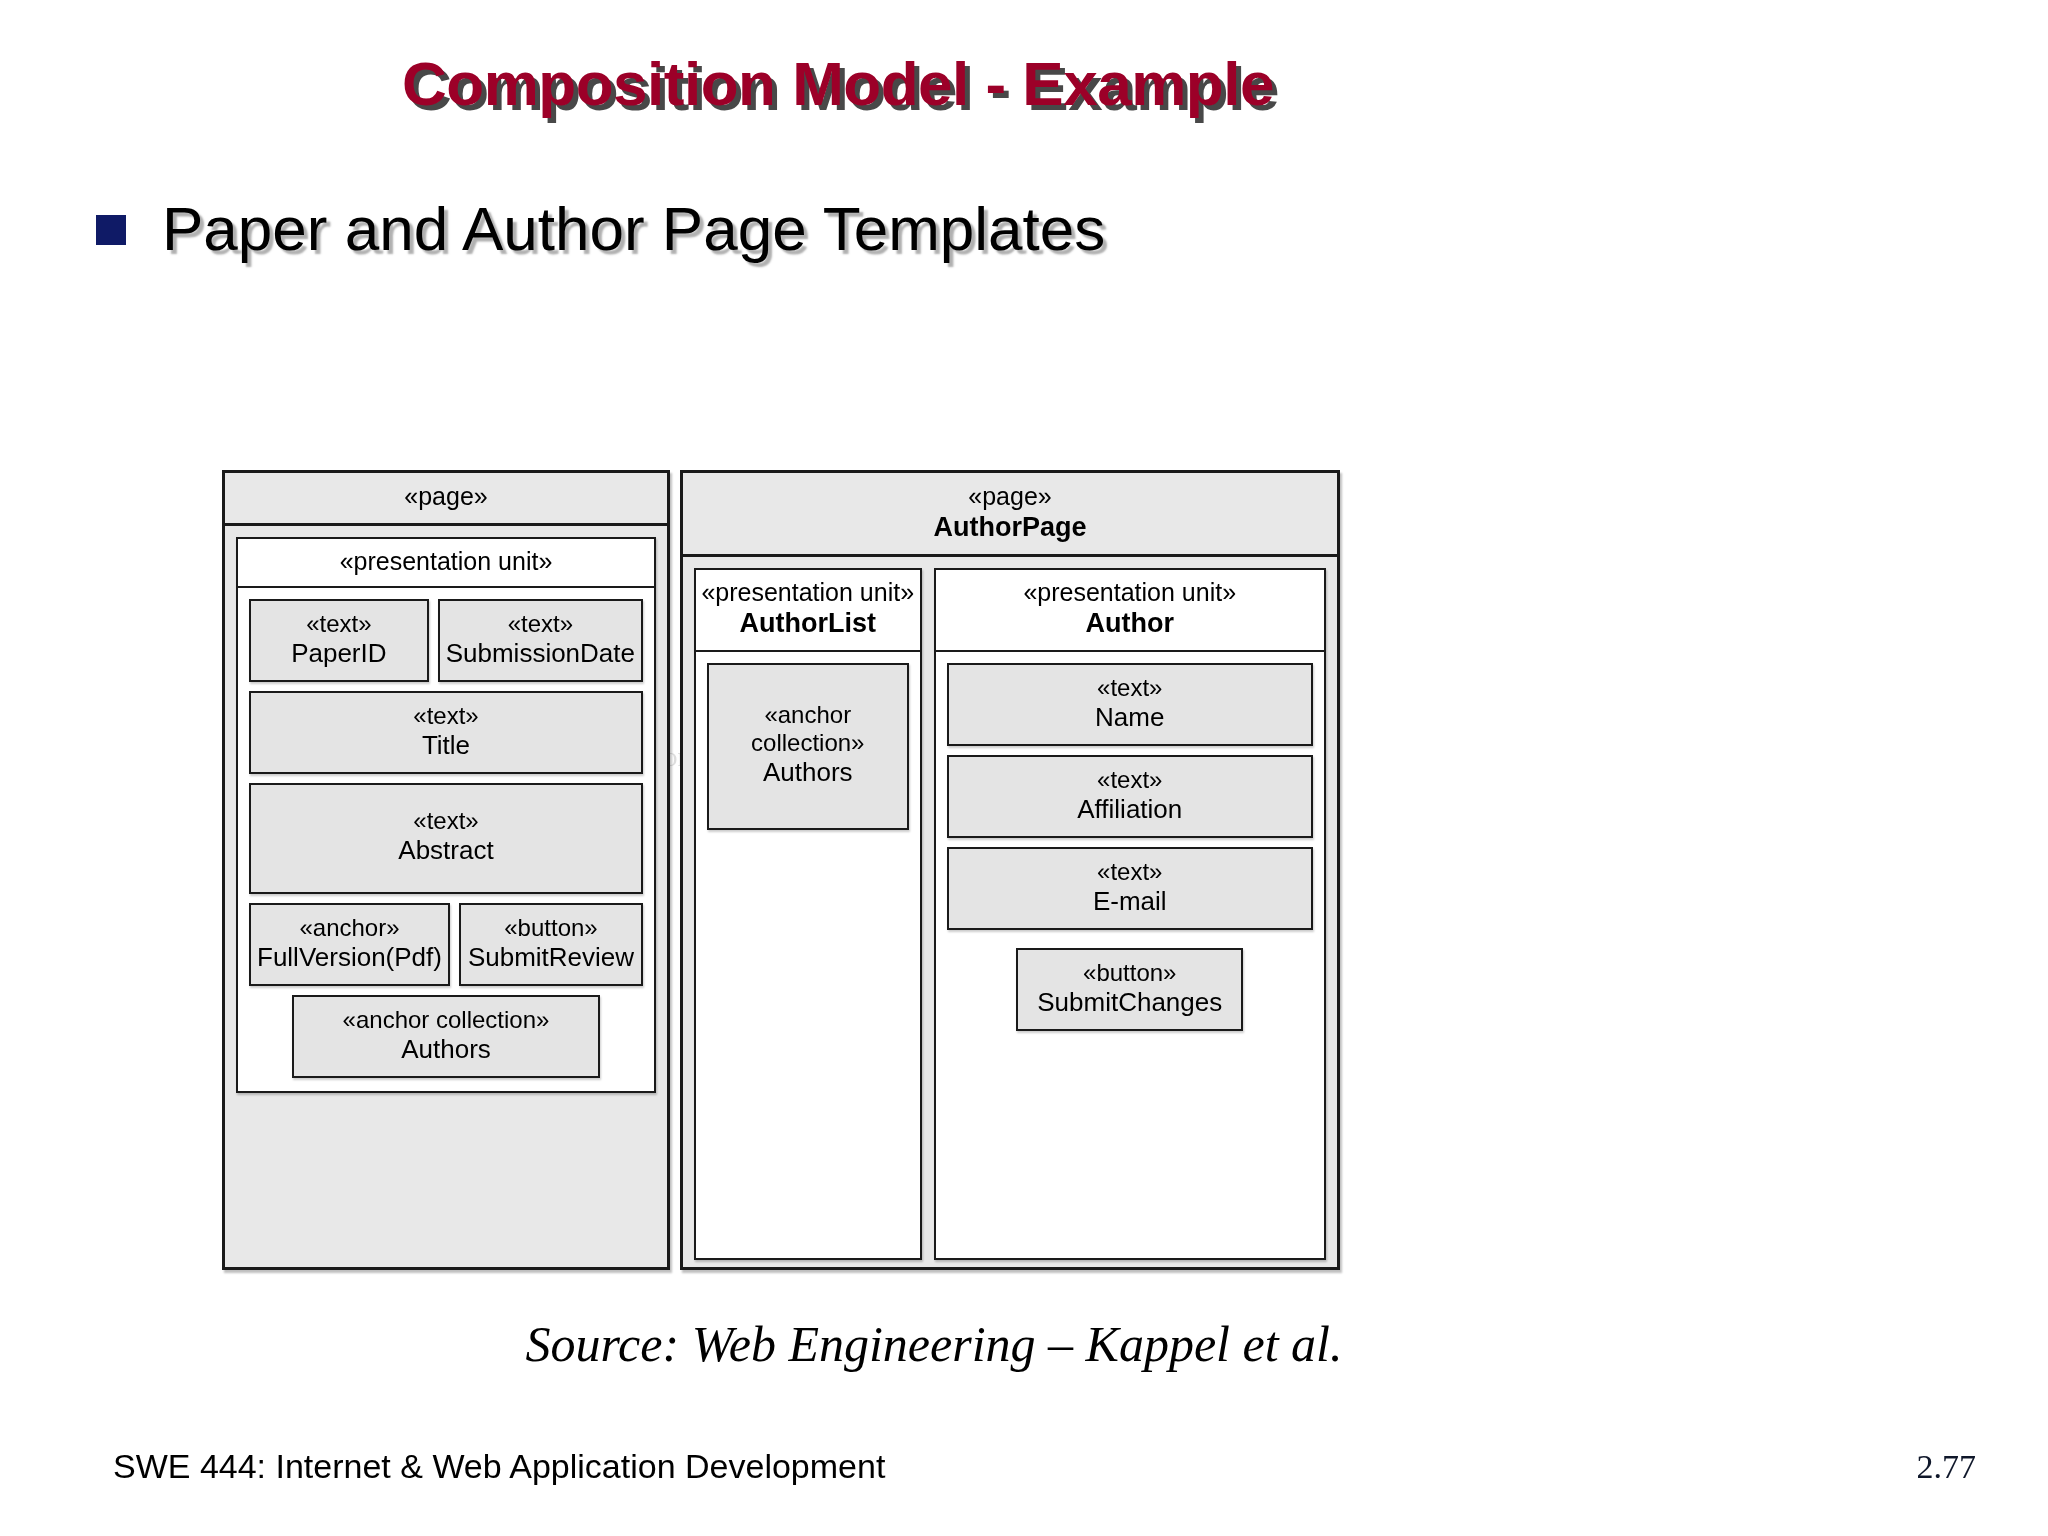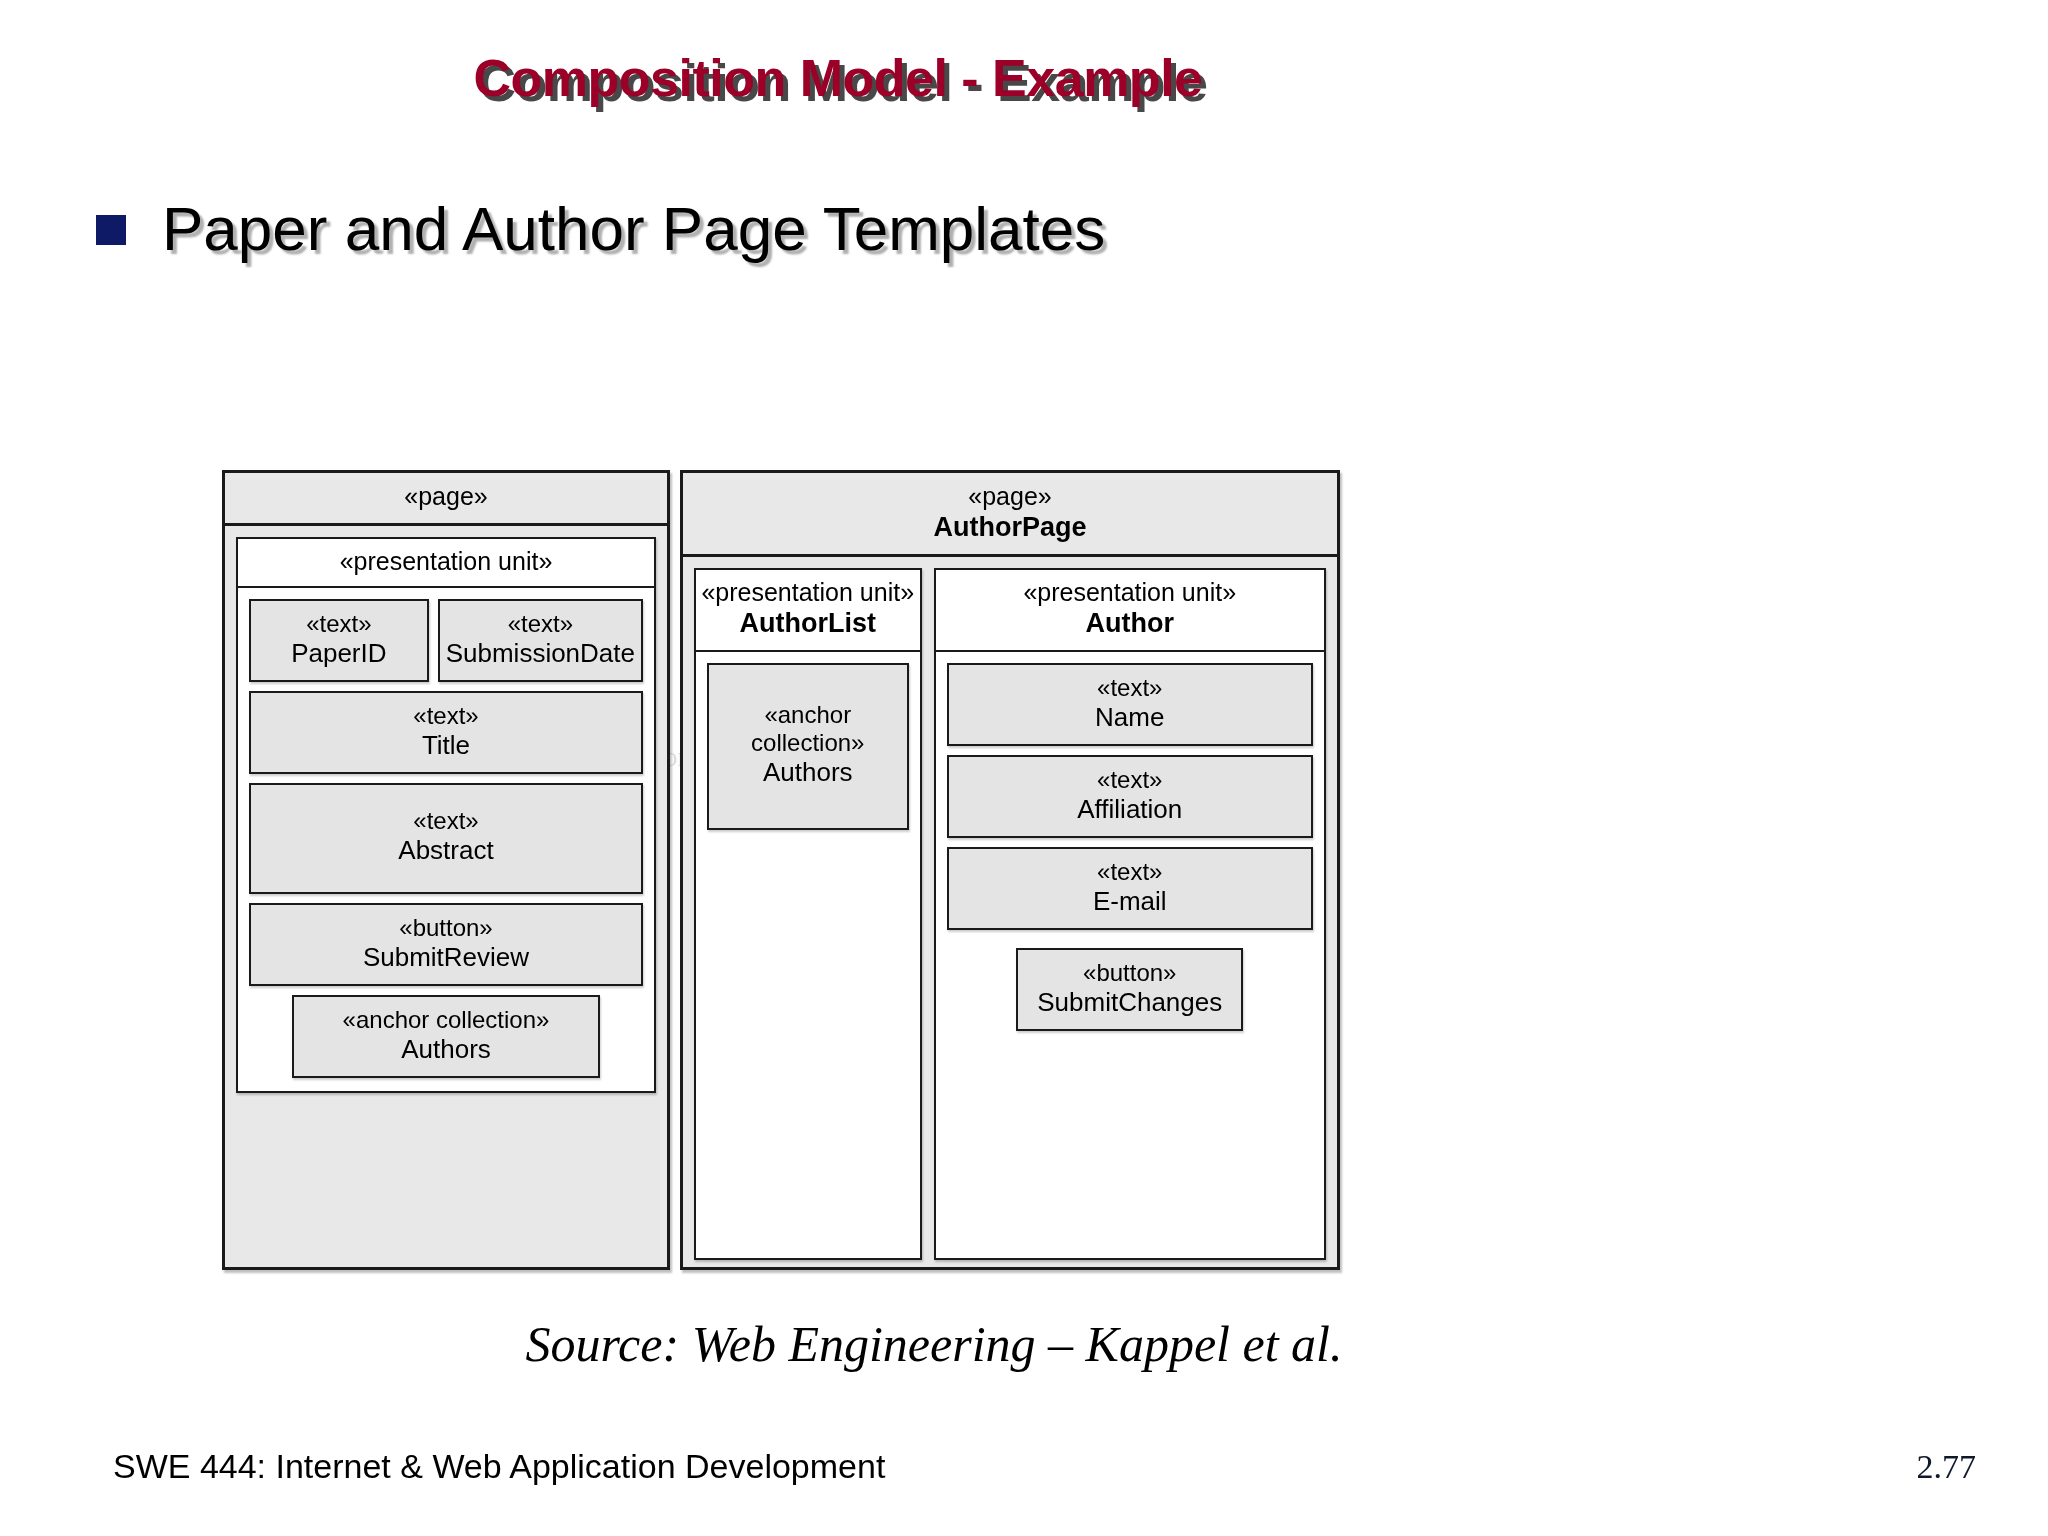--- a/index.html
+++ b/index.html
@@ -16,21 +16,21 @@
     color: #000;
   }
 
   
   #slide-title {
     position: absolute;
     top: 48px;
     left: 0;
     width: 1676px;
     text-align: center;
-    font-size: 52px;
+    font-size: 62px;
     font-weight: bold;
     color: #9c0028;
     letter-spacing: -0.5px;
     text-shadow: 5px 5px 0 rgba(40,40,40,0.85);
     white-space: nowrap;
   }
 
   
   #bullet-row {
     position: absolute;
@@ -238,20 +238,24 @@
             <div class="nm">Title</div>
           </div>
 
           <div class="el wide tall">
             <div class="stereo">«text»</div>
             <div class="nm">Abstract</div>
           </div>
 
           <div class="row2">
             <div class="el">
+              <div class="stereo">«anchor»</div>
+              <div class="nm">FullVersion(Pdf)</div>
+            </div>
+            <div class="el">
               <div class="stereo">«button»</div>
               <div class="nm">SubmitReview</div>
             </div>
           </div>
 
           <div class="center-row">
             <div class="el ac-box">
               <div class="stereo">«anchor collection»</div>
               <div class="nm">Authors</div>
             </div>

